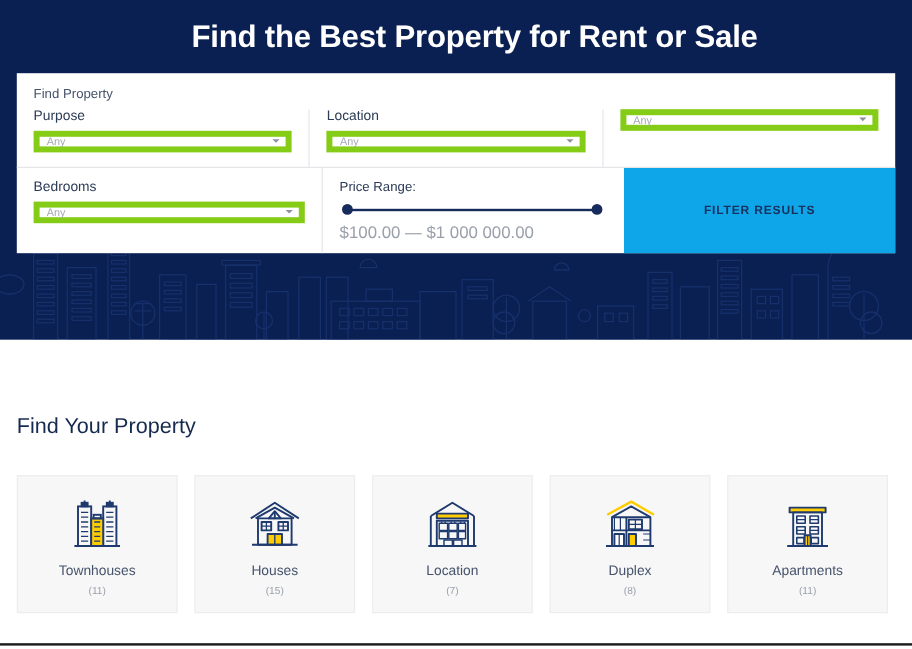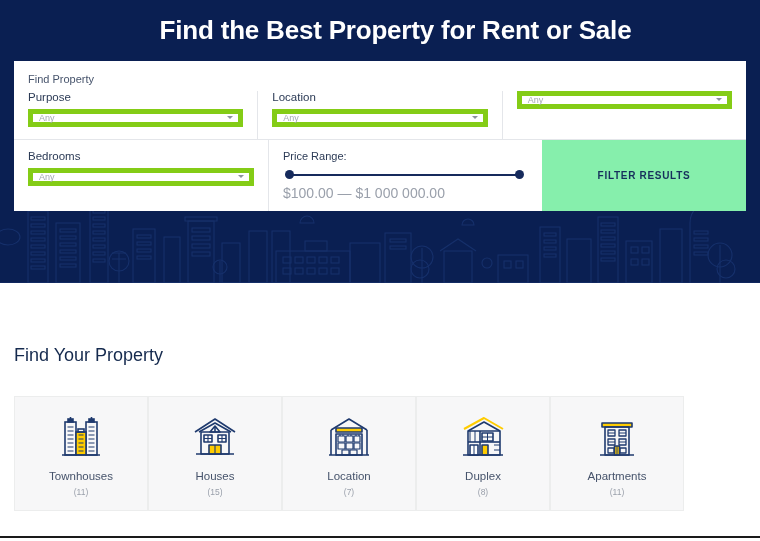--- a/index.html
+++ b/index.html
@@ -88,21 +88,21 @@
     width: 0; height: 0;
     border-left: 3px solid transparent;
     border-right: 3px solid transparent;
     border-top: 3px solid #8b919c;
   }
 
   
   .row2 { display: flex; width: 100%; align-items: stretch; }
   .field-bed { width: 254px; padding: 10px 14px 12px 14px; }
   .field-price {
-    width: 274px;
+    width: 252px;
     padding: 10px 16px 10px 14px;
     border-left: 1px solid #e4e6ea;
   }
   .price-label {
     font-size: 11px;
     color: #2b3a55;
     margin-bottom: 8px;
   }
   .slider {
     position: relative;
@@ -123,21 +123,21 @@
     background: #162a5c;
   }
   .knob.lo { left: 0; }
   .knob.hi { right: 0; }
   .price-val {
     font-size: 14px;
     color: #9aa0ab;
   }
   .filter-btn {
     flex: 1 1 auto;
-    background: #86efac;
+    background: #0ea5e9;
     border: none;
     color: #17305c;
     font-size: 10px;
     font-weight: bold;
     letter-spacing: 0.7px;
     cursor: pointer;
     display: flex;
     align-items: center;
     justify-content: center;
     font-family: "Liberation Sans", sans-serif;
@@ -149,20 +149,21 @@
   }
   .section-title {
     font-size: 18px;
     font-weight: normal;
     color: #152a4e;
     margin: 0;
     padding: 62px 0 0 0;
   }
   .cards {
     display: flex;
+    gap: 14px;
     padding-top: 30px;
     align-items: center;
   }
   .card {
     width: 134px;
     height: 115px;
     background: #f7f7f8;
     border: 1px solid #eceded;
     display: flex;
     flex-direction: column;

